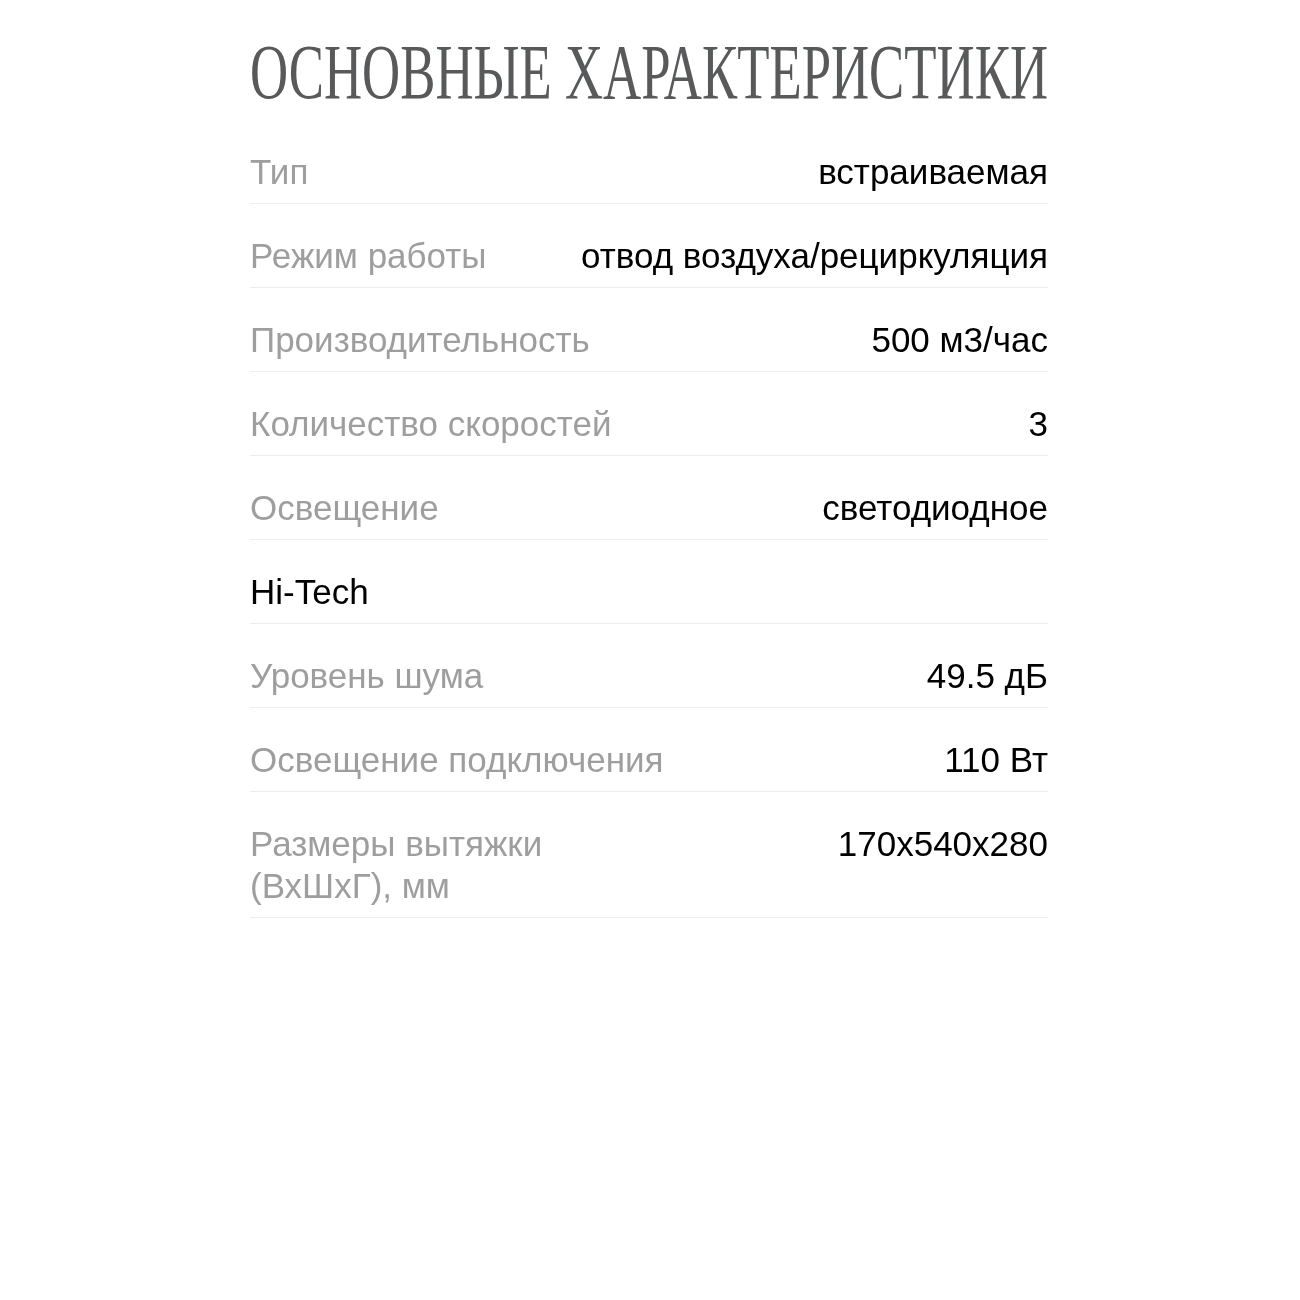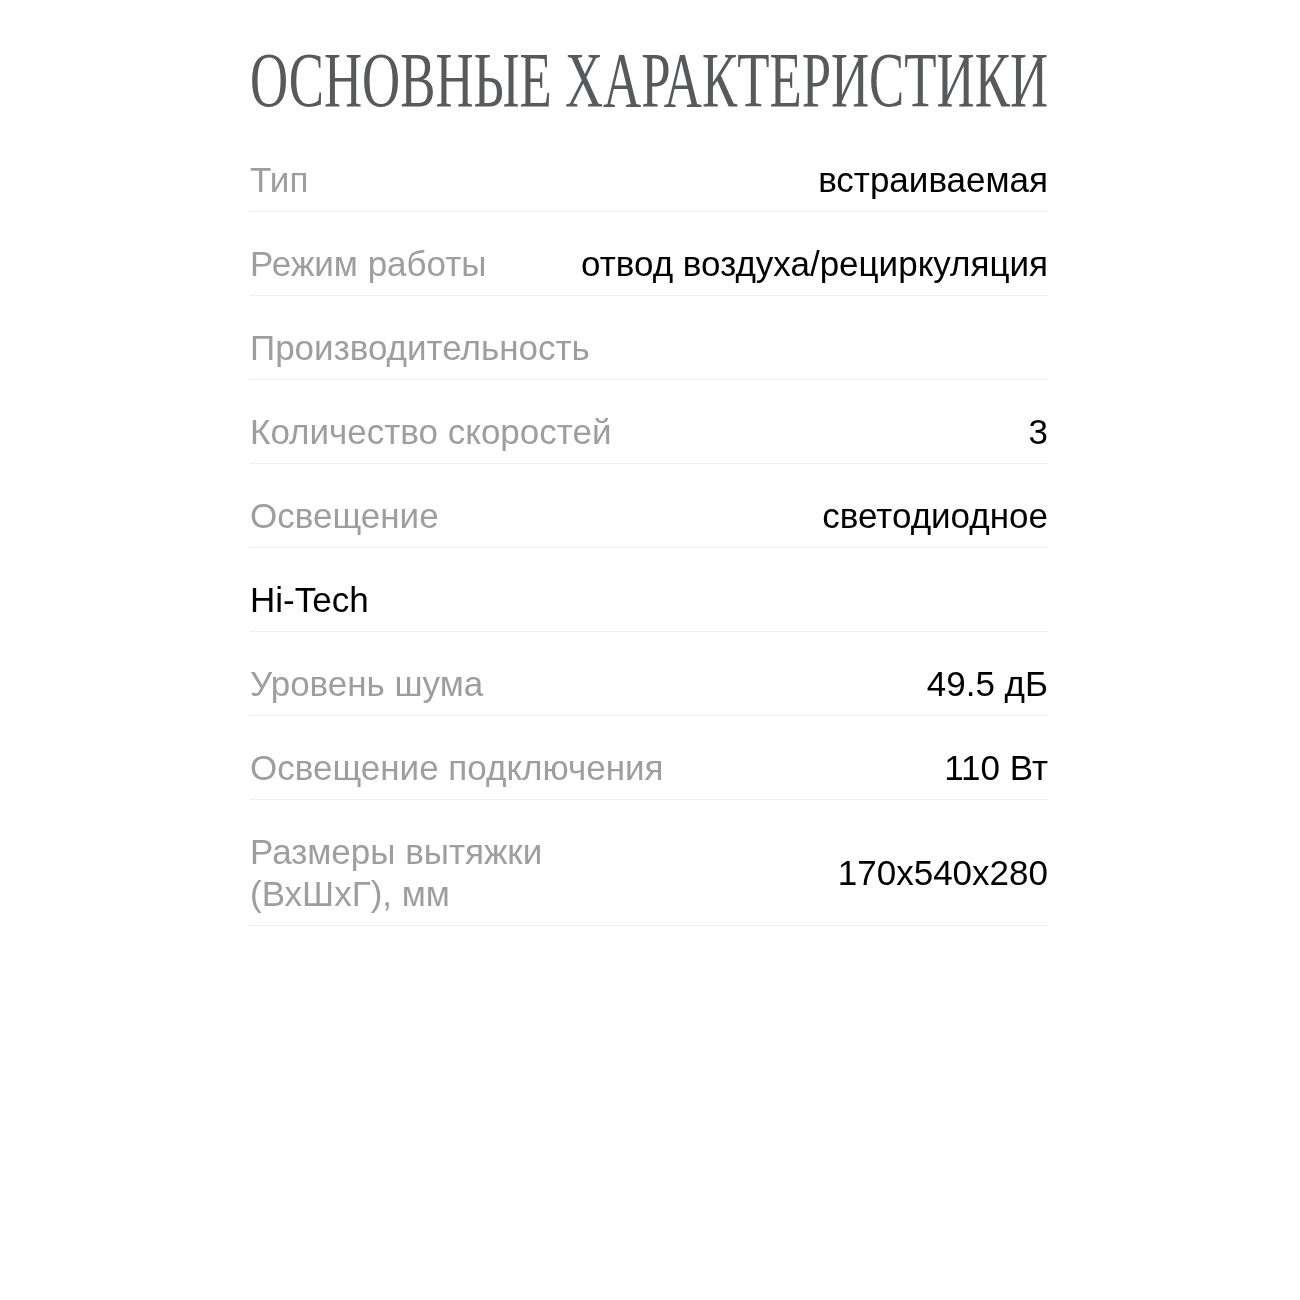--- a/index.html
+++ b/index.html
@@ -10,40 +10,39 @@
     width: 1300px;
     height: 1300px;
     background: #ffffff;
     font-family: "Liberation Sans", sans-serif;
     position: relative;
     overflow: hidden;
   }
   .content {
     position: absolute;
     left: 250px;
-    top: 36px;
+    top: 28px;
     width: 798px;
   }
   .title-svg {
     display: block;
     width: 798px;
     height: 86px;
   }
   .title-text {
     font-family: "Liberation Serif", "DejaVu Serif", serif;
     font-size: 78px;
     fill: #58595b;
   }
   .specs {
     margin-top: 6px;
   }
   .spec-row {
     display: flex;
     justify-content: space-between;
-    align-items: center;
     gap: 34px;
     box-sizing: border-box;
     min-height: 84px;
     padding: 31px 0 10px 0;
     border-bottom: 1px solid #eeeeee;
   }
   .spec-label {
     color: #9e9e9e;
     font-size: 35px;
     line-height: 1.2;
@@ -75,20 +74,21 @@
       <div class="spec-value">встраиваемая</div>
     </div>
 
     <div class="spec-row">
       <div class="spec-label">Режим работы</div>
       <div class="spec-value">отвод воздуха/рециркуляция</div>
     </div>
 
     <div class="spec-row">
       <div class="spec-label">Производительность</div>
+      <div class="spec-value">500 м3/час</div>
     </div>
 
     <div class="spec-row">
       <div class="spec-label">Количество скоростей</div>
       <div class="spec-value">3</div>
     </div>
 
     <div class="spec-row">
       <div class="spec-label">Освещение</div>
       <div class="spec-value">светодиодное</div>

